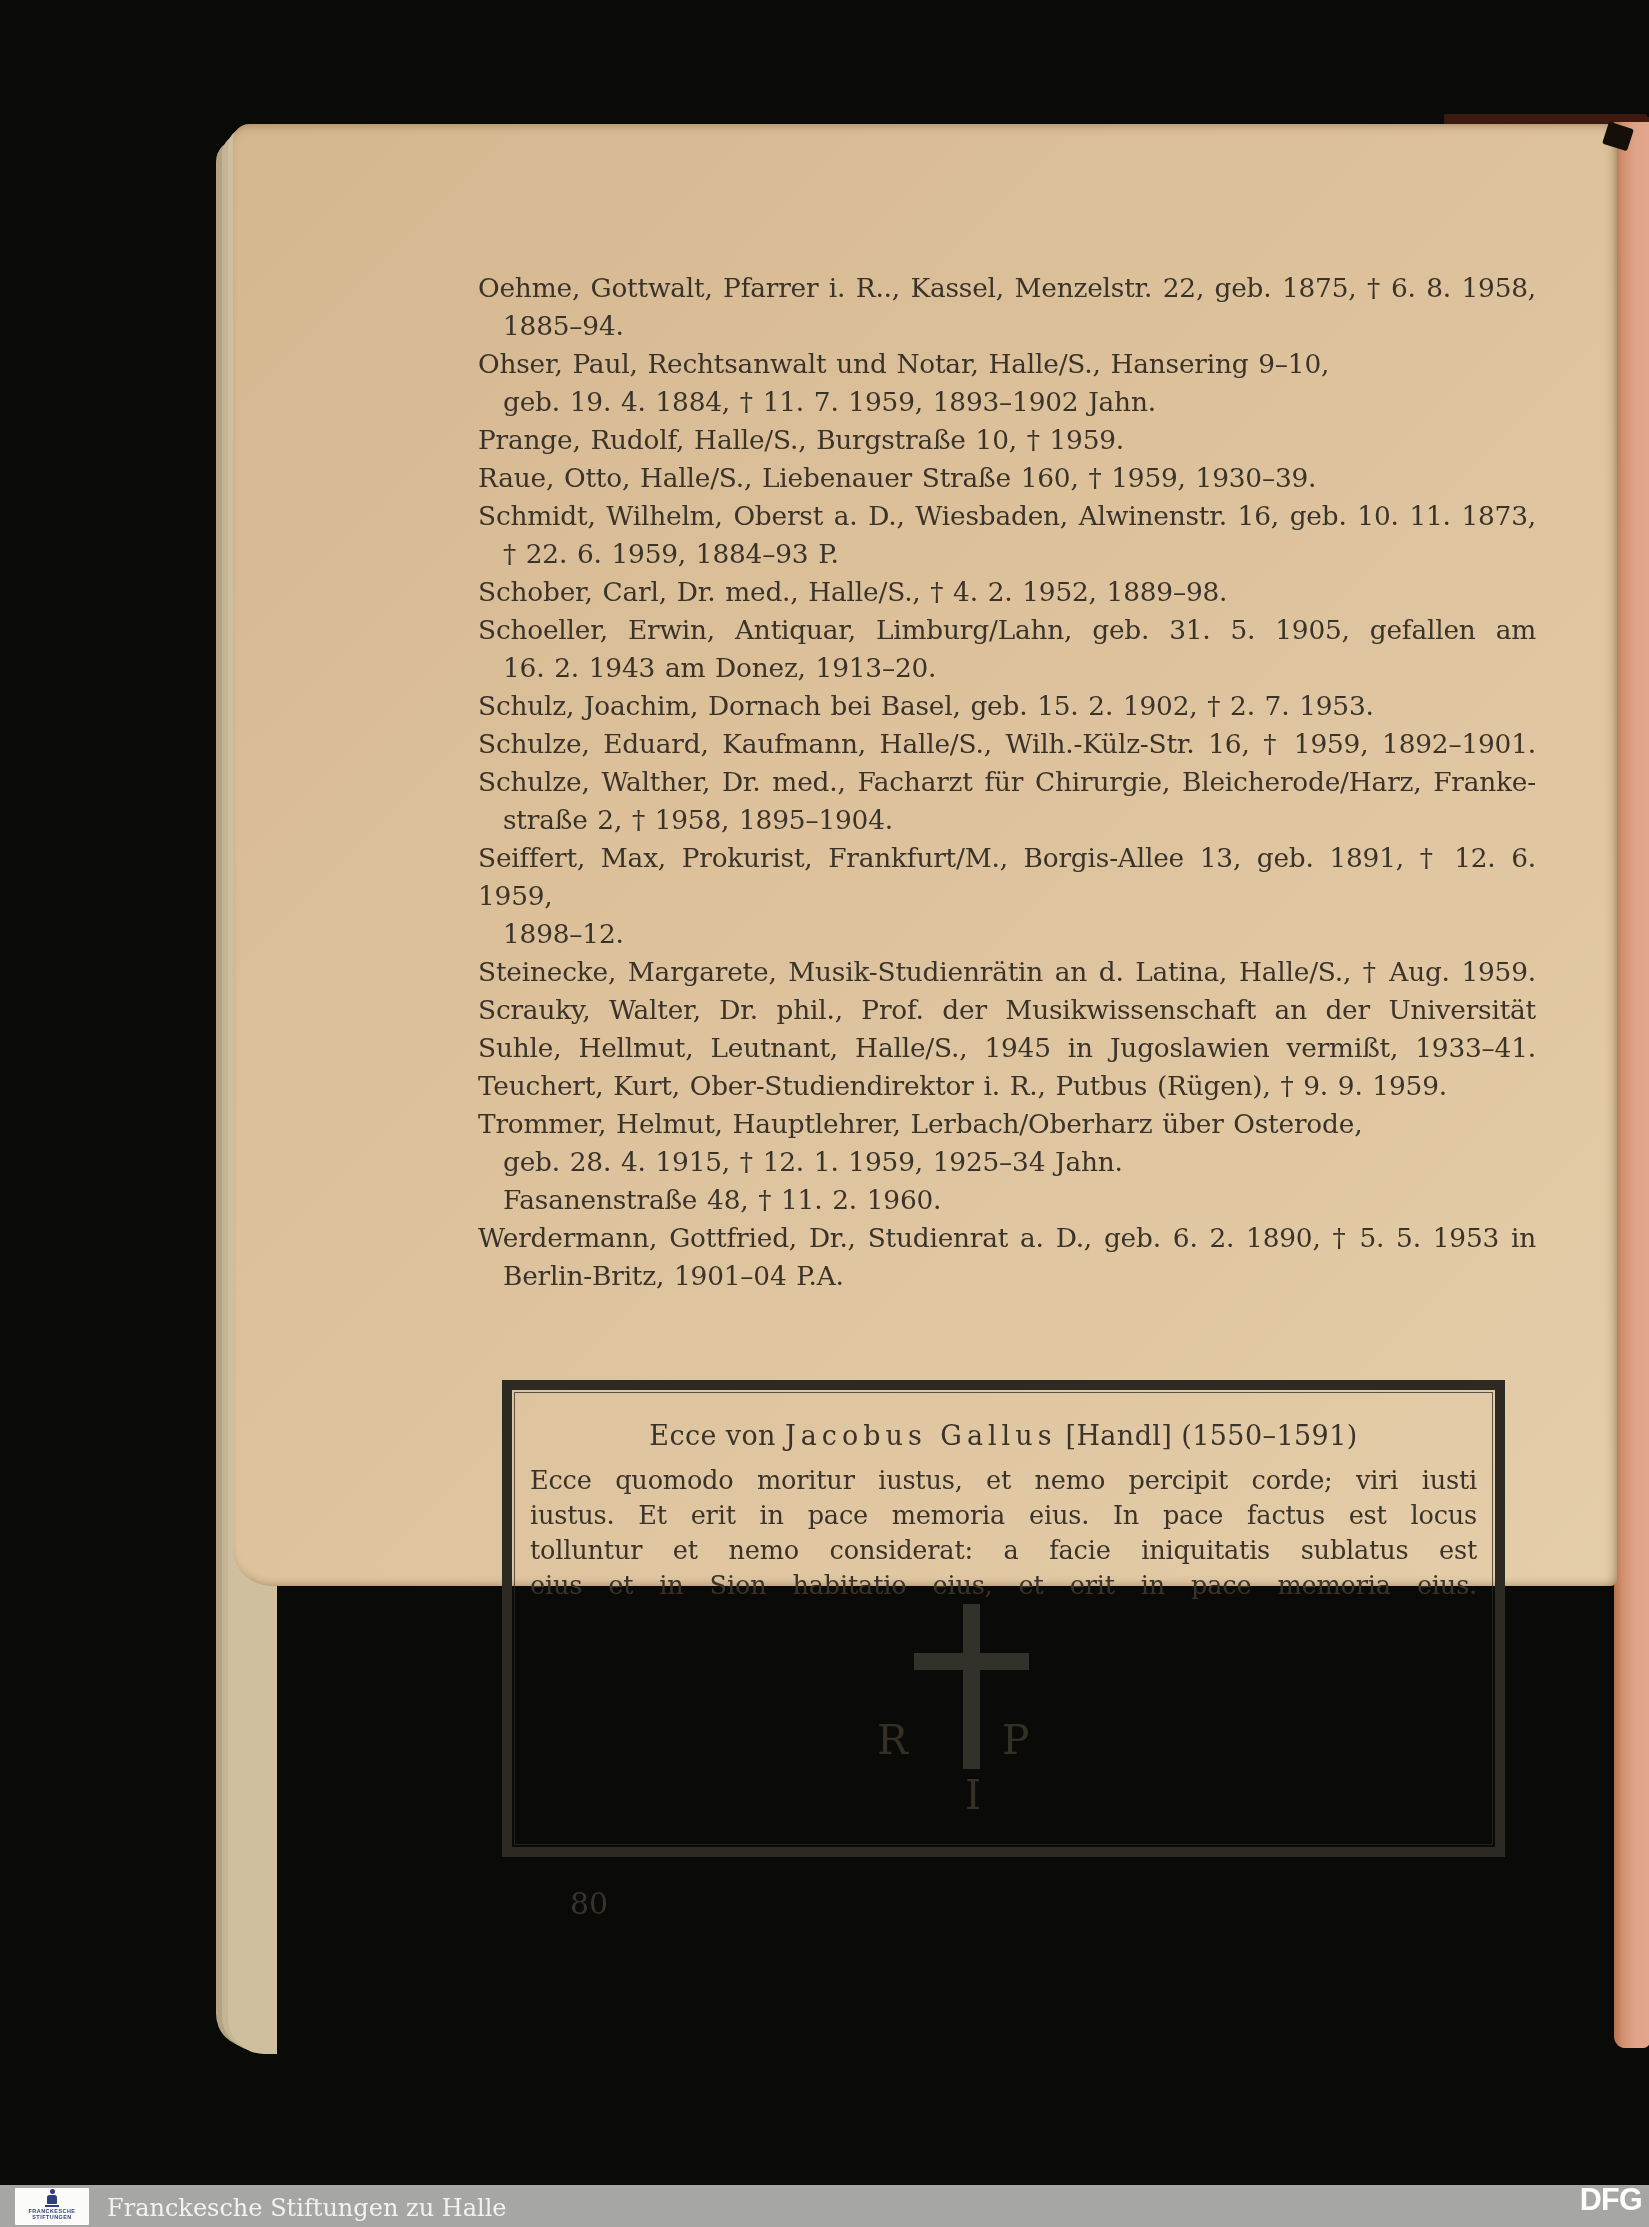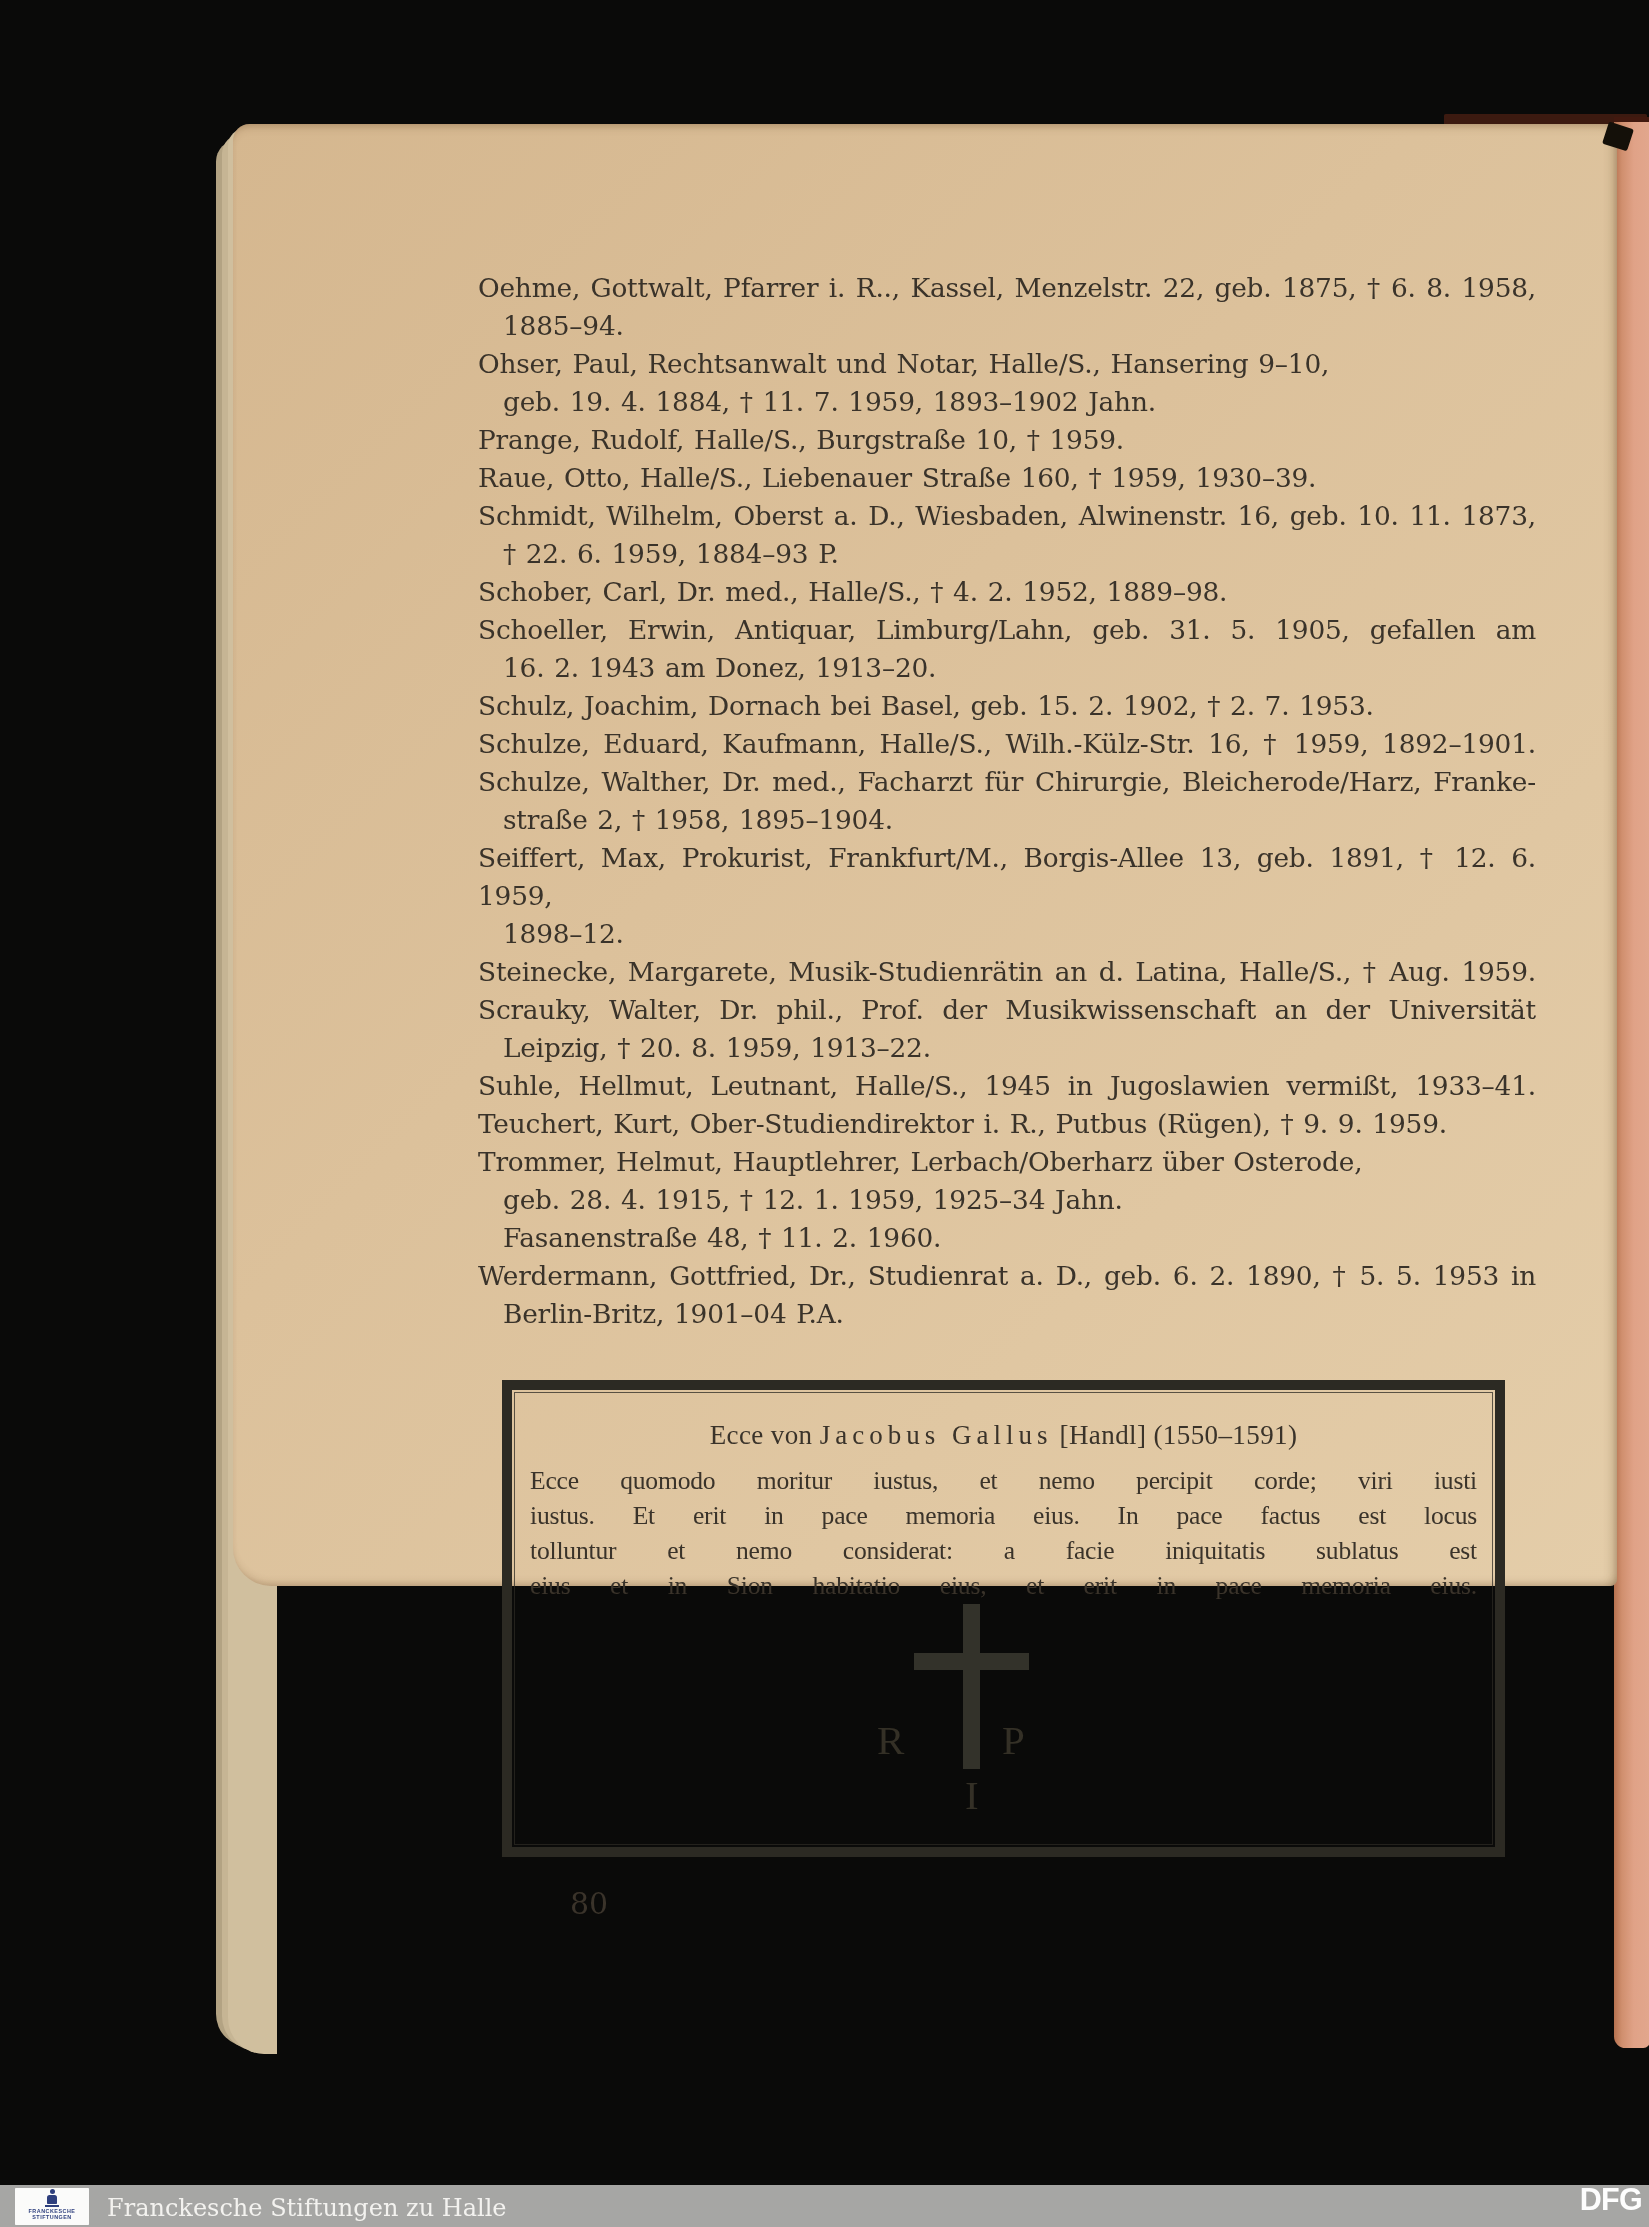--- a/index.html
+++ b/index.html
@@ -32,21 +32,21 @@
     position:absolute;left:245px;top:145px;width:1058px;
     color:#3a332a;font-size:26.4px;line-height:38px;letter-spacing:-0.2px;word-spacing:1.6px;
   }
   .entry{margin:0;}
   .line{white-space:normal;}
   .line.j{text-align:justify;text-align-last:justify;}
   .line.cont{padding-left:25px;}
   
   .memorial{
     position:absolute;left:269px;top:1256px;width:1003px;height:477px;
-    border:10px solid #2c2a23;box-sizing:border-box;position:absolute;font-family:Liberation Serif, serif;
+    border:10px solid #2c2a23;box-sizing:border-box;position:absolute;
   }
   .memorial::after{content:"";position:absolute;inset:1.6px;border:1.6px solid rgba(44,42,35,.75);pointer-events:none;}
   .memorial-title{
     margin-top:30px;text-align:center;color:#3a332a;font-size:27px;letter-spacing:0.4px;
   }
   .memorial-title .spread{letter-spacing:5px;}
   .memorial-body{
     margin-top:11.5px;padding:0 18px;color:#3a332a;font-size:25.6px;line-height:35px;letter-spacing:-0.2px;
   }
   .memorial-body .bline{text-align:justify;text-align-last:justify;}
@@ -130,21 +130,20 @@
       </div>
       <div class="entry">
         <div class="line j">Seiffert, Max, Prokurist, Frankfurt/M., Borgis-Allee 13, geb. 1891, † 12. 6. 1959,</div>
         <div class="line cont">1898–12.</div>
       </div>
       <div class="entry">
         <div class="line j">Steinecke, Margarete, Musik-Studienrätin an d. Latina, Halle/S., † Aug. 1959.</div>
       </div>
       <div class="entry">
         <div class="line j">Scrauky, Walter, Dr. phil., Prof. der Musikwissenschaft an der Universität</div>
-        <div class="line cont">Leipzig, † 20. 8. 1959, 1913–22.</div>
       </div>
       <div class="entry">
         <div class="line j">Suhle, Hellmut, Leutnant, Halle/S., 1945 in Jugoslawien vermißt, 1933–41.</div>
       </div>
       <div class="entry">
         <div class="line">Teuchert, Kurt, Ober-Studiendirektor i. R., Putbus (Rügen), † 9. 9. 1959.</div>
       </div>
       <div class="entry">
         <div class="line">Trommer, Helmut, Hauptlehrer, Lerbach/Oberharz über Osterode,</div>
         <div class="line cont">geb. 28. 4. 1915, † 12. 1. 1959, 1925–34 Jahn.</div>

